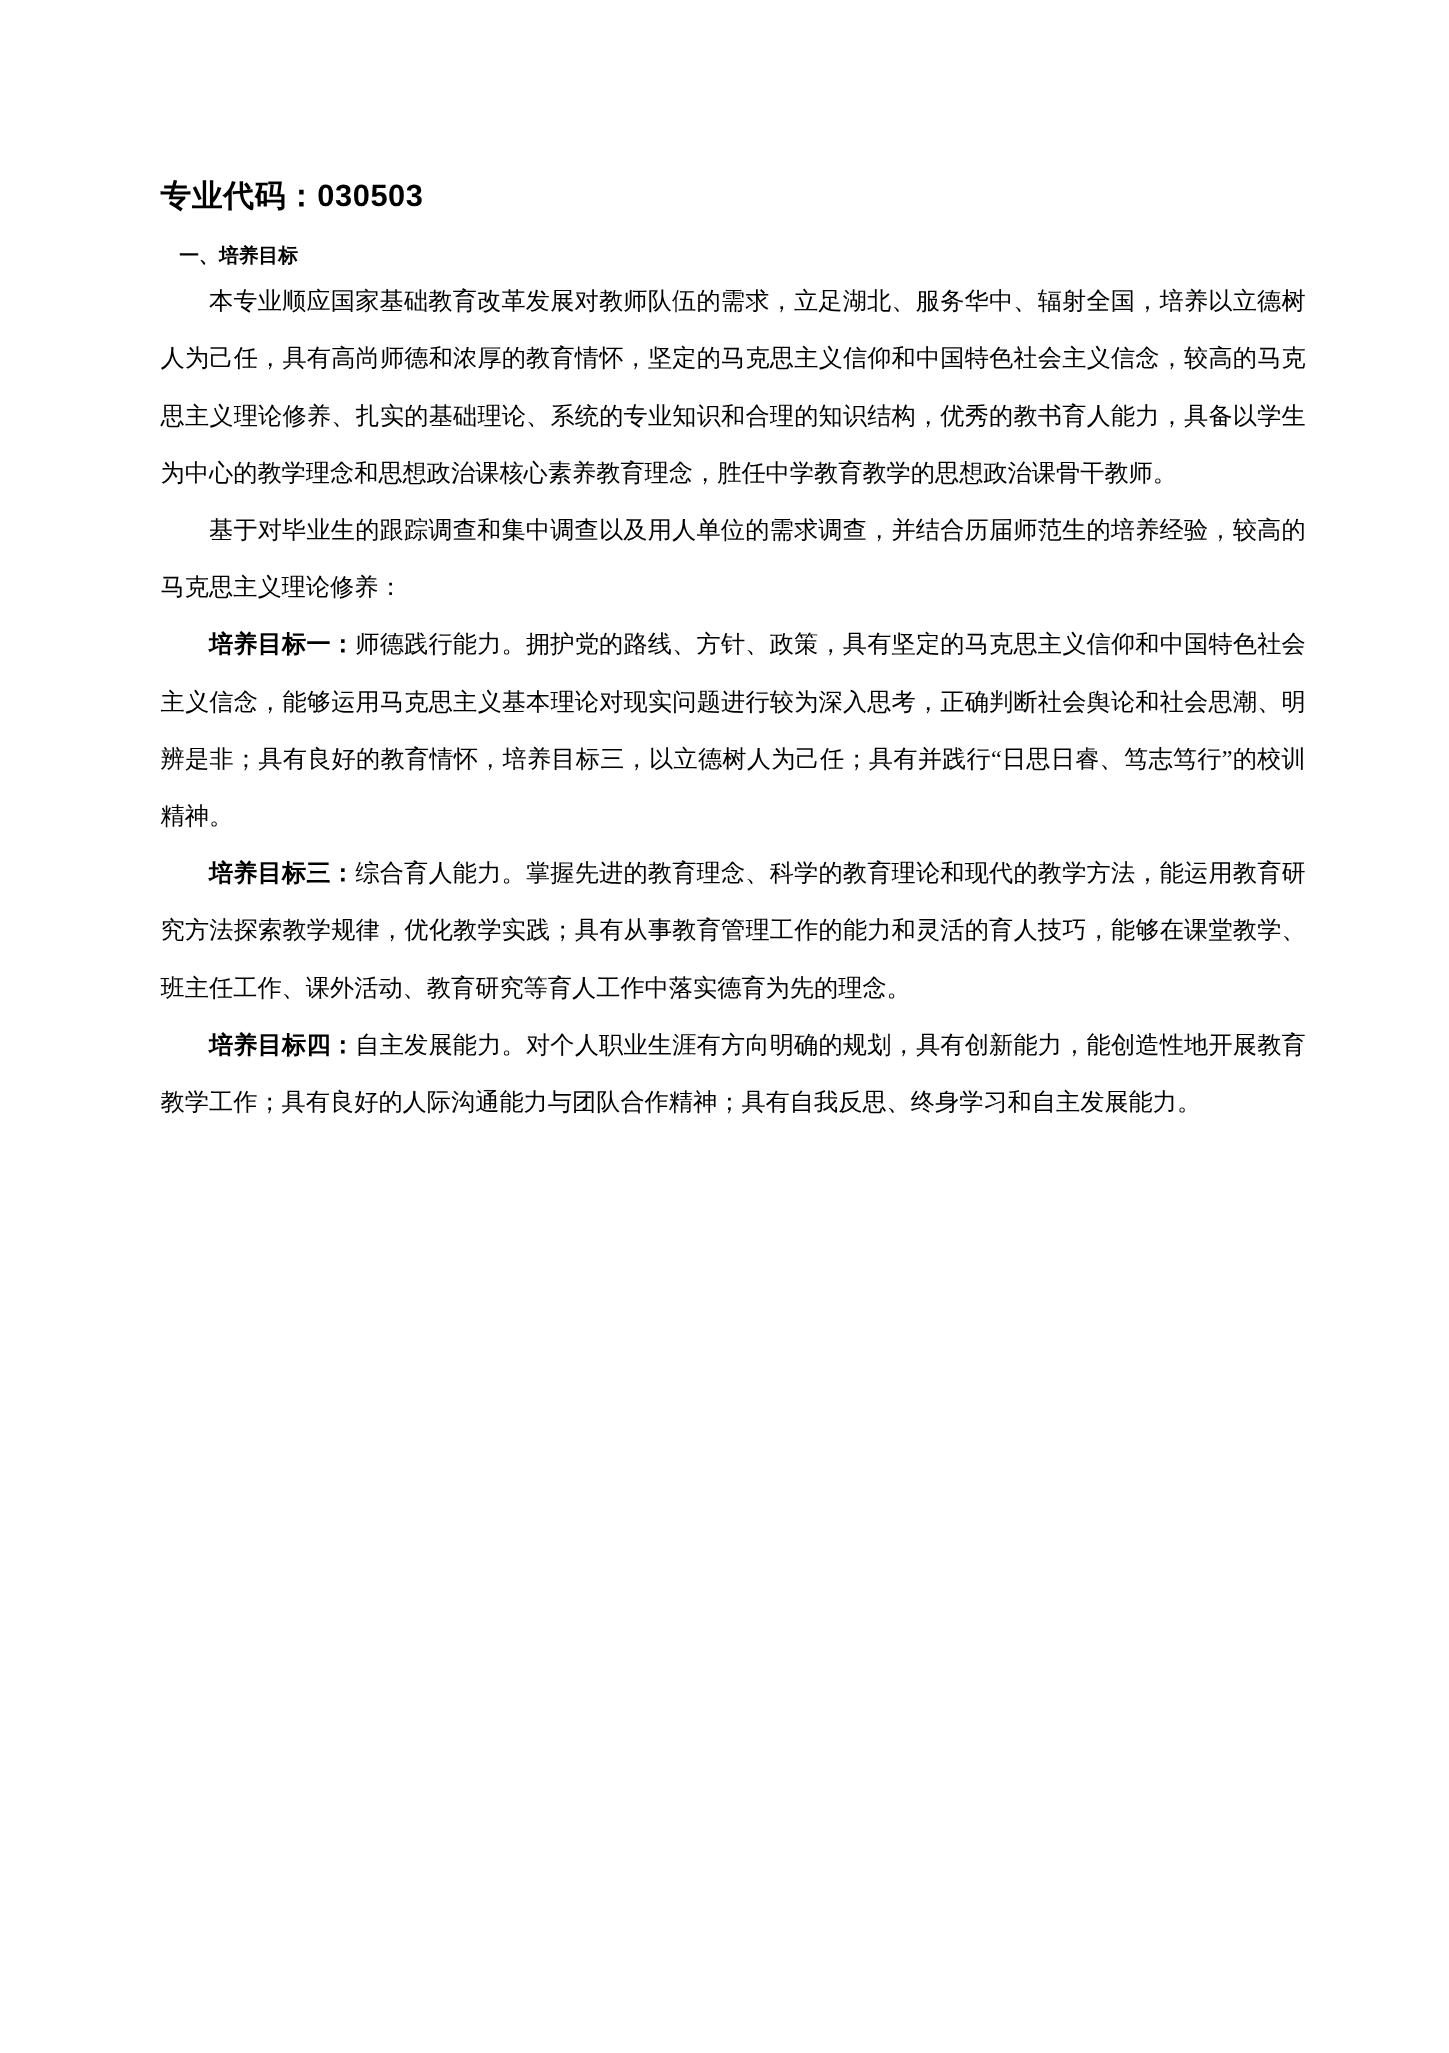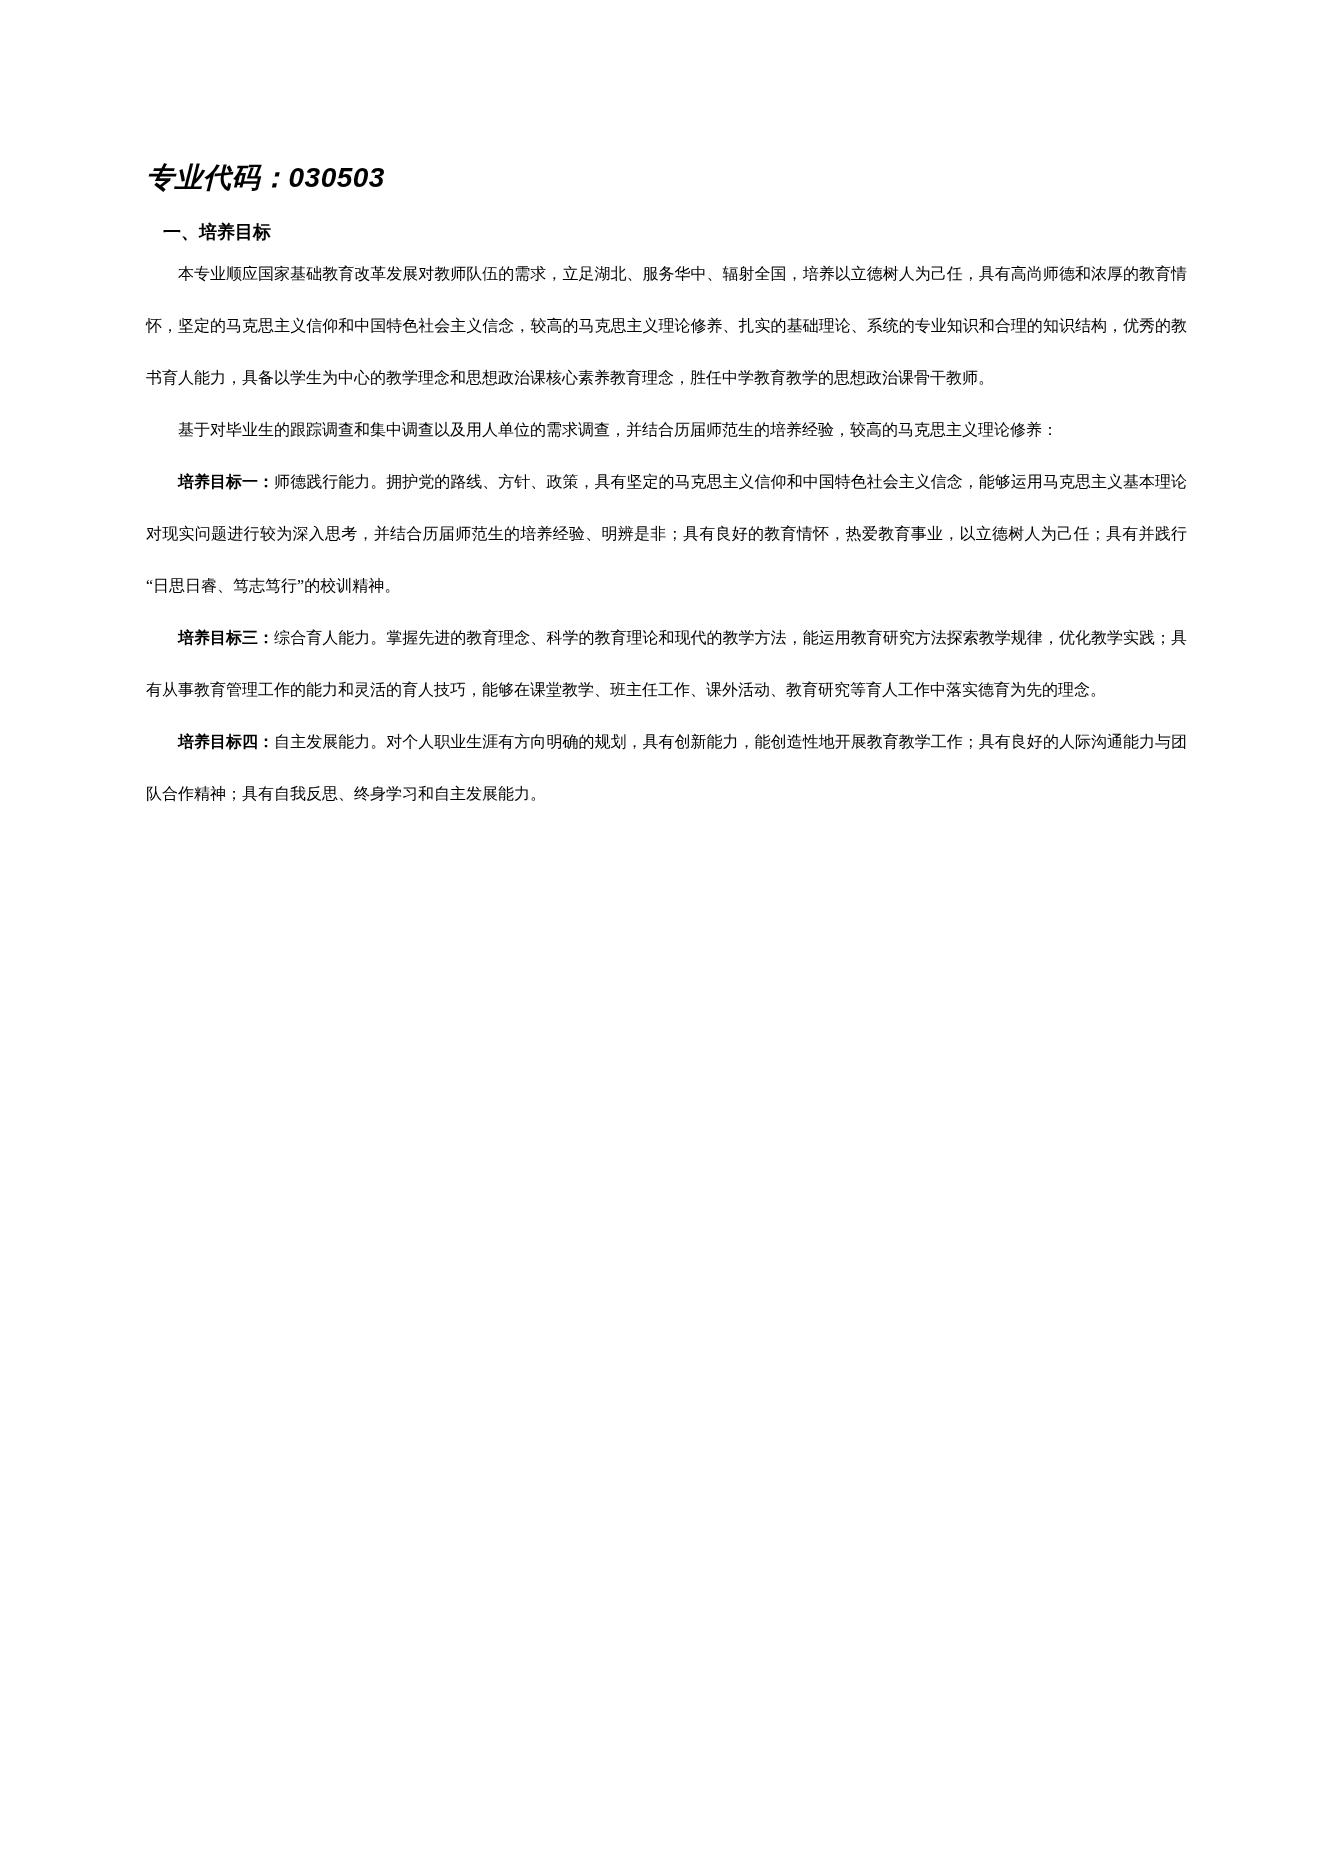--- a/index.html
+++ b/index.html
@@ -18,35 +18,34 @@
     padding: 160px 130px 0 146px;
     overflow: hidden;
   }
   .doc-title {
     font-family: "Liberation Sans", "DejaVu Sans", sans-serif;
     font-weight: bold;
     font-size: 28px;
     line-height: 1.25;
     letter-spacing: 0.5px;
     color: #000000;
-    font-style: italic;
   }
   .section-heading {
     font-family: "Liberation Sans", "DejaVu Sans", sans-serif;
     font-weight: bold;
     font-size: 18px;
     line-height: 1.2;
     margin-top: 27px;
     margin-left: 17px;
     color: #000000;
   }
   .body-text {
     margin-top: 4px;
     font-family: "Liberation Serif", "DejaVu Serif", serif;
-    font-size: 16px;
+    font-size: 22px;
     line-height: 52px;
     text-align: justify;
     color: #000000;
   }
   .para {
     margin: 0;
     text-indent: 2em;
   }
   .para .lead {
     font-family: Liberation Sans, sans-serif;
@@ -57,17 +56,17 @@
 <body>
 
 <div class="page">
   <div class="doc-title">专业代码：030503</div>
 
   <div class="section-heading">一、培养目标</div>
 
   <div class="body-text">
     <p class="para"><span class="lead"></span><span>本专业顺应国家基础教育改革发展对教师队伍的需求，立足湖北、服务华中、辐射全国，培养以立德树人为己任，具有高尚师德和浓厚的教育情怀，坚定的马克思主义信仰和中国特色社会主义信念，较高的马克思主义理论修养、扎实的基础理论、系统的专业知识和合理的知识结构，优秀的教书育人能力，具备以学生为中心的教学理念和思想政治课核心素养教育理念，胜任中学教育教学的思想政治课骨干教师。</span></p>
     <p class="para"><span class="lead"></span><span>基于对毕业生的跟踪调查和集中调查以及用人单位的需求调查，并结合历届师范生的培养经验，较高的马克思主义理论修养：</span></p>
-    <p class="para"><span class="lead">培养目标一：</span><span>师德践行能力。拥护党的路线、方针、政策，具有坚定的马克思主义信仰和中国特色社会主义信念，能够运用马克思主义基本理论对现实问题进行较为深入思考，并结合历届师范生的培养经验、明辨是非；具有良好的教育情怀，热爱教育事业，以立德树人为己任；具有并践行“日思日睿、笃志笃行”的校训精神。</span></p>
+    <p class="para"><span class="lead">培养目标一：</span><span>师德践行能力。拥护党的路线、方针、政策，具有坚定的马克思主义信仰和中国特色社会主义信念，能够运用马克思主义基本理论对现实问题进行较为深入思考，正确判断社会舆论和社会思潮、明辨是非；具有良好的教育情怀，培养目标三，以立德树人为己任；具有并践行“日思日睿、笃志笃行”的校训精神。</span></p>
     <p class="para"><span class="lead">培养目标三：</span><span>综合育人能力。掌握先进的教育理念、科学的教育理论和现代的教学方法，能运用教育研究方法探索教学规律，优化教学实践；具有从事教育管理工作的能力和灵活的育人技巧，能够在课堂教学、班主任工作、课外活动、教育研究等育人工作中落实德育为先的理念。</span></p>
     <p class="para"><span class="lead">培养目标四：</span><span>自主发展能力。对个人职业生涯有方向明确的规划，具有创新能力，能创造性地开展教育教学工作；具有良好的人际沟通能力与团队合作精神；具有自我反思、终身学习和自主发展能力。</span></p>
   </div>
 </div>
 
 </body></html>

